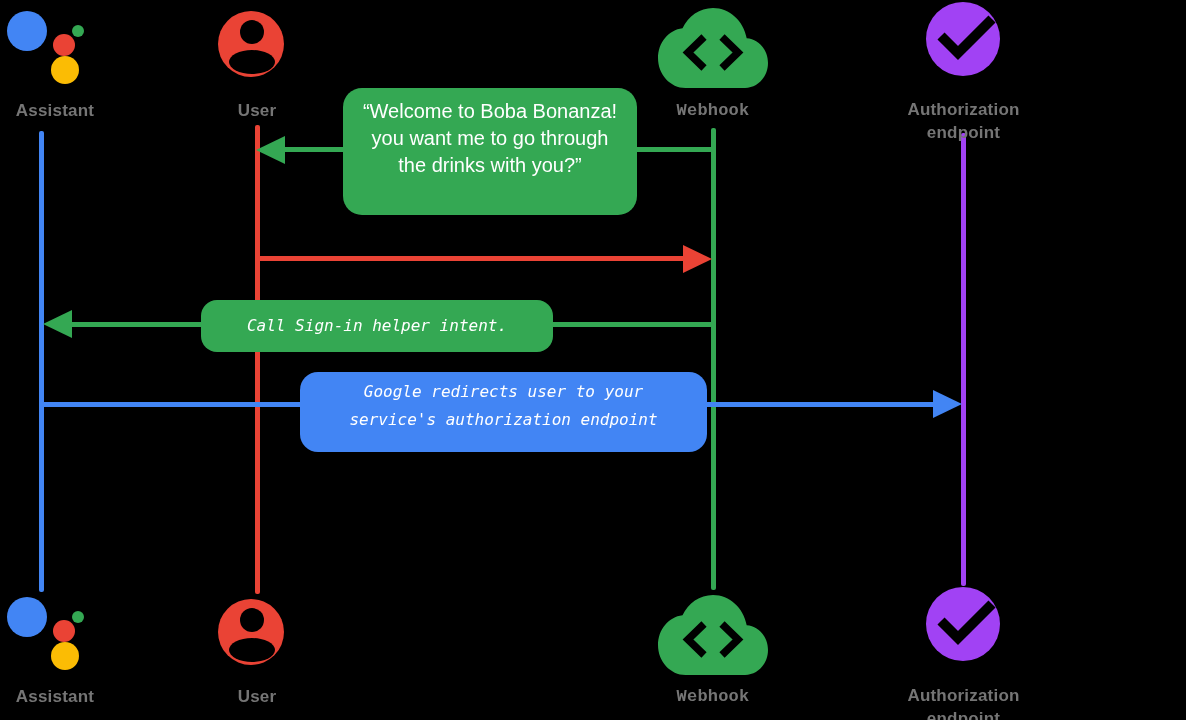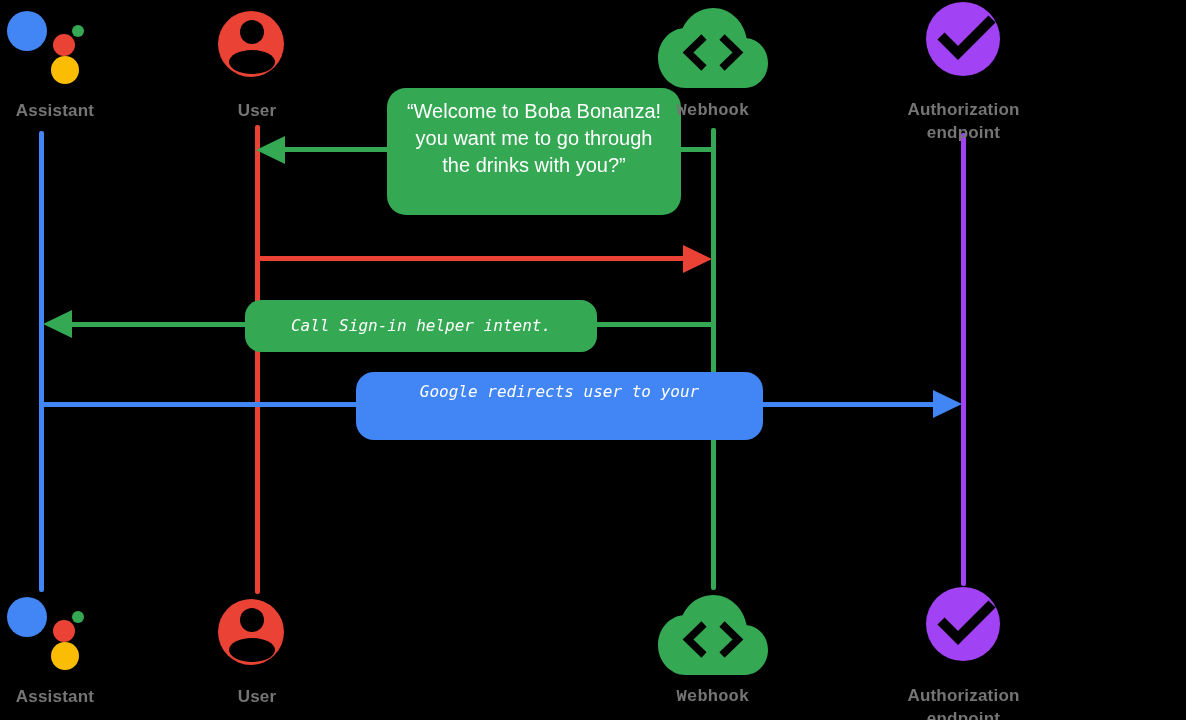--- a/index.html
+++ b/index.html
@@ -26,31 +26,31 @@
   .head-left{border-right-width:29px;border-right-style:solid;}
   .head-right{border-left-width:29px;border-left-style:solid;}
   .green{background:var(--google-green,#34A853);}
   .red{background:var(--google-red,#EA4335);}
   .blue{background:var(--google-blue,#4285F4);}
   .head-left.green{border-right-color:var(--google-green,#34A853);background:none;}
   .head-right.red{border-left-color:var(--google-red,#EA4335);background:none;}
   .head-right.blue{border-left-color:var(--google-blue,#4285F4);background:none;}
   
   .bubble{position:absolute;z-index:3;color:var(--bubble-text,#fff);text-align:center;
-    box-sizing:border-box;margin-left:44px;}
+    box-sizing:border-box;}
   .bubble .line{display:block;white-space:nowrap;}
   .speech{font-family:"Liberation Sans",sans-serif;font-size:20px;}
   .code{font-family:"DejaVu Sans Mono","Liberation Mono",monospace;font-style:italic;font-size:16px;}
   .b-welcome{left:343px;top:88px;width:294px;height:127px;border-radius:19px;
     background:var(--google-green,#34A853);padding-top:10px;line-height:27px;}
   .b-order{left:388px;top:234px;width:195px;height:49px;border-radius:20px;
     background:var(--google-red,#EA4335);line-height:49px;}
   .b-signin{left:201px;top:300px;width:352px;height:52px;border-radius:16px;
     background:var(--google-green,#34A853);line-height:52px;}
-  .b-redirect{left:312px;top:372px;width:407px;height:68px;border-radius:18px;
+  .b-redirect{left:300px;top:372px;width:407px;height:80px;border-radius:18px;
     background:var(--google-blue,#4285F4);padding-top:6px;line-height:28px;}
   .b-note{left:740px;top:460px;width:443px;height:100px;border-radius:15px;
     background:var(--cyan,#29C1E0);padding-top:10px;line-height:27px;}
   
   .actor-label{position:absolute;z-index:4;color:var(--label-gray,#757575);
     font-weight:700;font-size:17px;text-align:center;letter-spacing:0.2px;line-height:23px;}
   .lab-assistant{left:1px;width:92px;top:99px;margin-left:8px;}
   .lab-user{left:217px;width:80px;top:99px;}
   .lab-webhook{left:663px;width:100px;top:99px;font-family:Liberation Mono, monospace;}
   .lab-auth{left:893px;width:141px;top:98px;}
@@ -94,20 +94,21 @@
     <span class="line">the drinks with you?”</span>
   </div>
 
 
   <div class="bubble code b-signin">
     <span class="line">Call Sign-in helper intent.</span>
   </div>
 
   <div class="bubble code b-redirect">
     <span class="line">Google redirects user to your</span>
+    <span class="line">service's authorization endpoint</span>
   </div>
 
 
   <div class="actor-label lab-assistant">Assistant</div>
   <div class="actor-label lab-user">User</div>
   <div class="actor-label lab-webhook">Webhook</div>
   <div class="actor-label lab-auth">
     <span class="line" style="display:block">Authorization</span>
     <span class="line" style="display:block">endpoint</span>
   </div>

